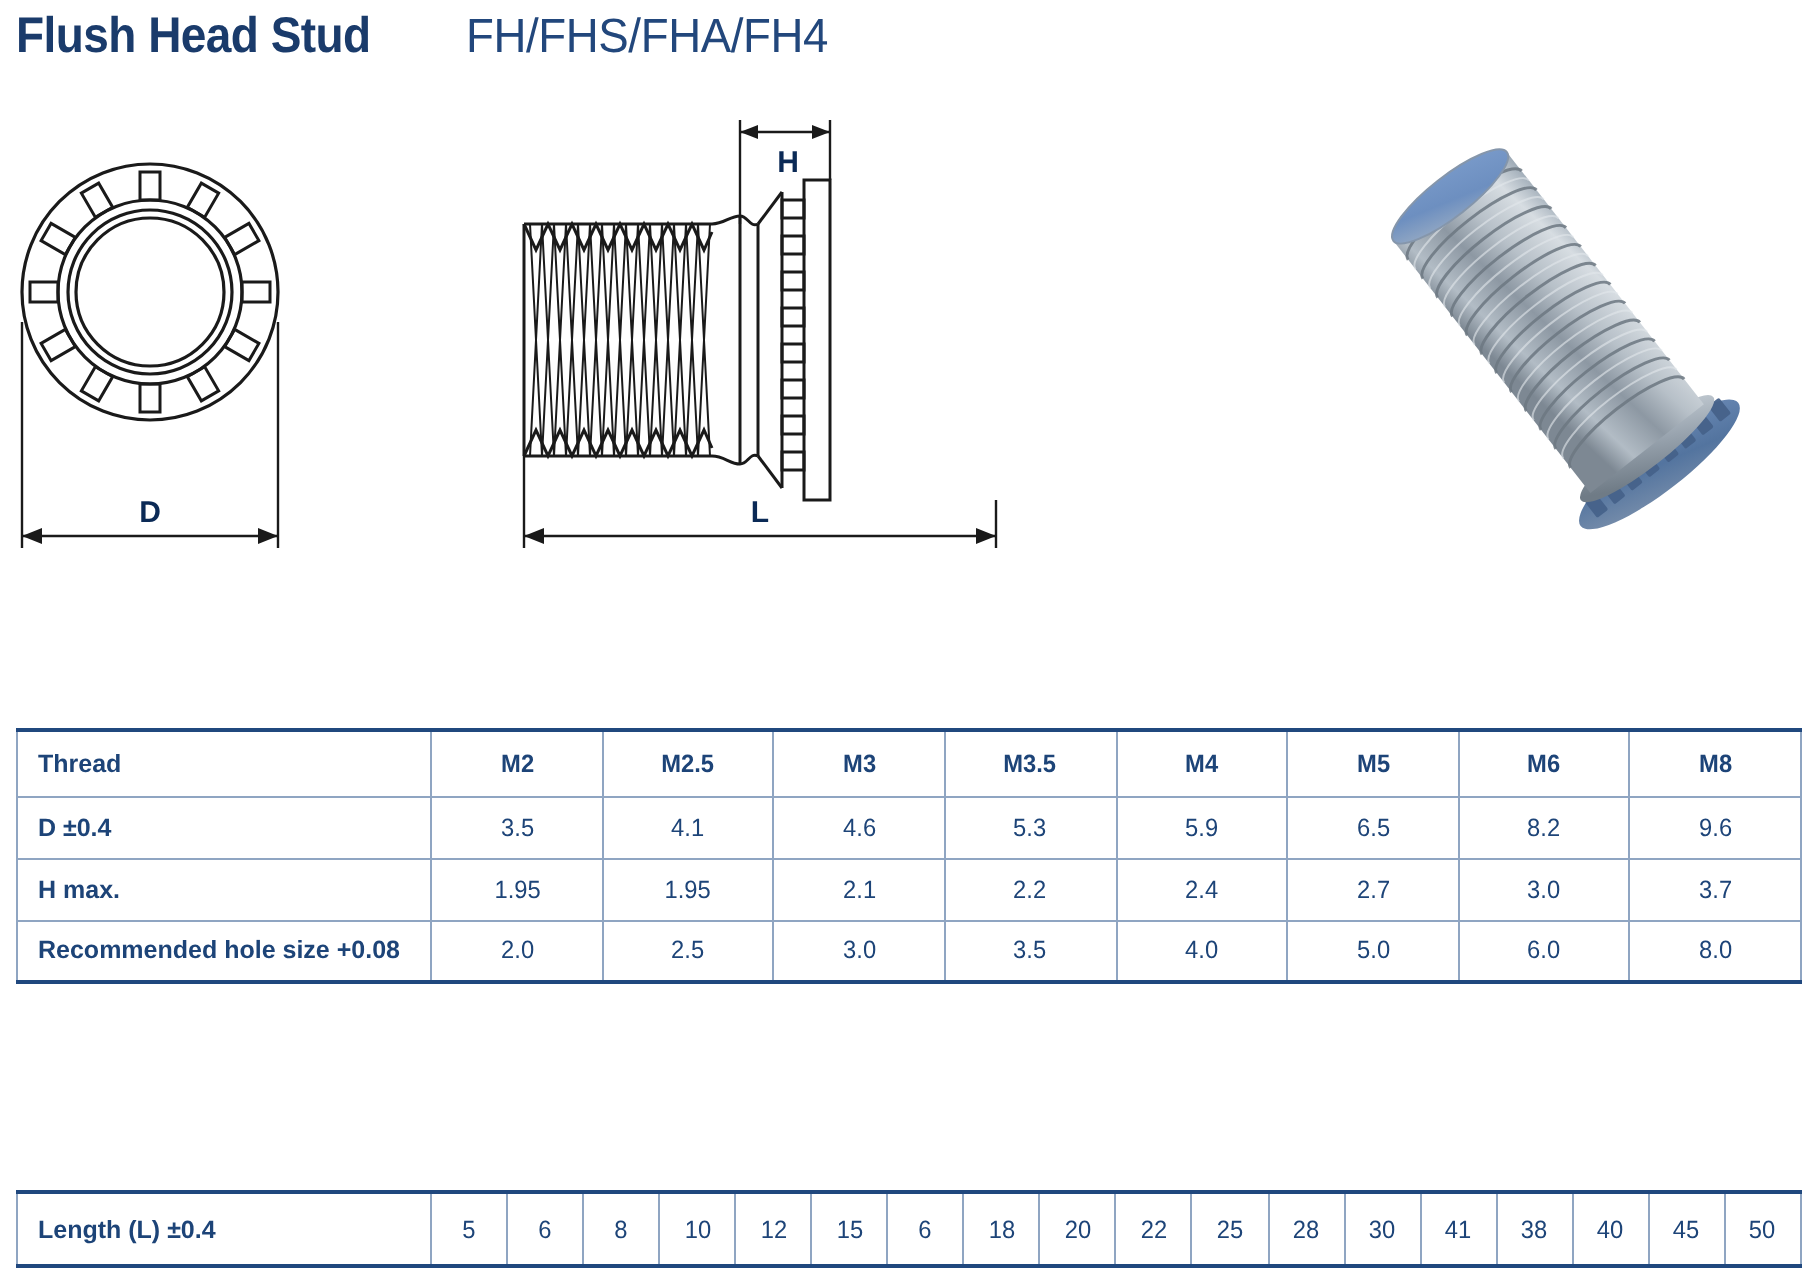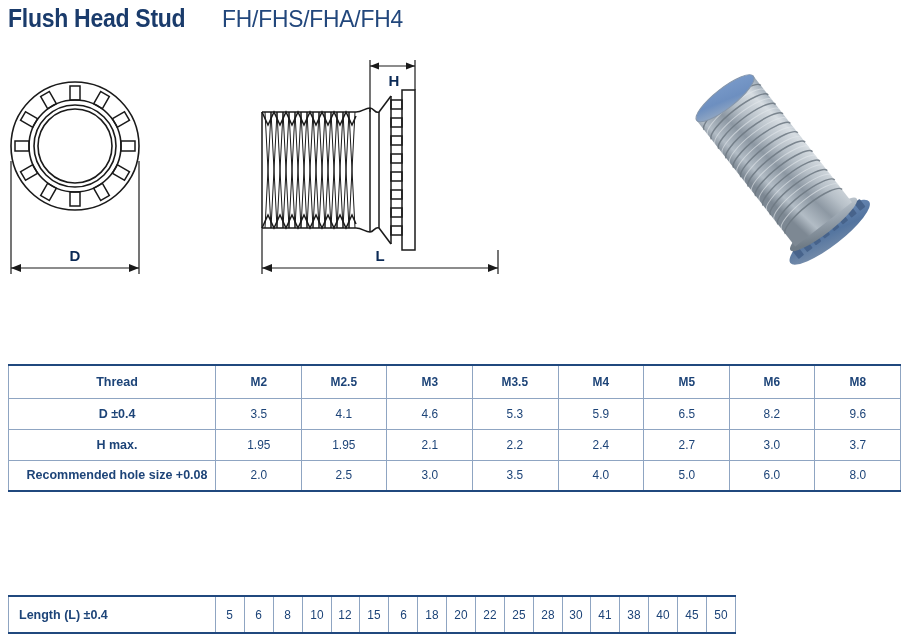--- a/index.html
+++ b/index.html
@@ -13,21 +13,21 @@
   }
   #page {
     position: relative;
     width: 910px; height: 634px;
     background: #ffffff;
   }
 
   
   .hdr {
     position: absolute; left: 8px; top: 4px;
-    display: flex; align-items: baseline; gap: 21px;
+    display: flex; align-items: baseline; gap: 32px;
     white-space: nowrap;
   }
   .hdr-title {
     font-size: 25px;
     font-weight: bold;
     color: #1a3b6b;
     letter-spacing: -0.3px;
     transform: scaleX(0.92);
     transform-origin: left bottom;
   }
@@ -83,34 +83,34 @@
     padding: 0 0 0 0;
     text-align: center;
     vertical-align: middle;
     transform: scaleX(0.95);
   }
   table.dim th {
     font-weight: bold;
     height: 33px;
   }
   table.dim th.rowlab, table.dim td.rowlab {
-    text-align: center;
+    text-align: left;
     padding-left: 10px;
     font-weight: bold;
     transform: none;
   }
   table.dim tr.head th { border-top: 2px solid #20487e; }
   table.dim tr:last-child td { border-bottom: 2px solid #20487e; }
   table.dim td.val { font-weight: normal; }
 
   
   table.len {
     position: absolute;
     left: 8px; top: 595px;
-    width: 728px;
+    width: 893px;
     border-collapse: collapse;
     table-layout: fixed;
   }
   table.len col.lab { width: 207px; }
   table.len td {
     border: 1px solid #8fa5c2;
     border-top: 2px solid #20487e;
     border-bottom: 2px solid #20487e;
     height: 37px;
     font-size: 12.5px;

